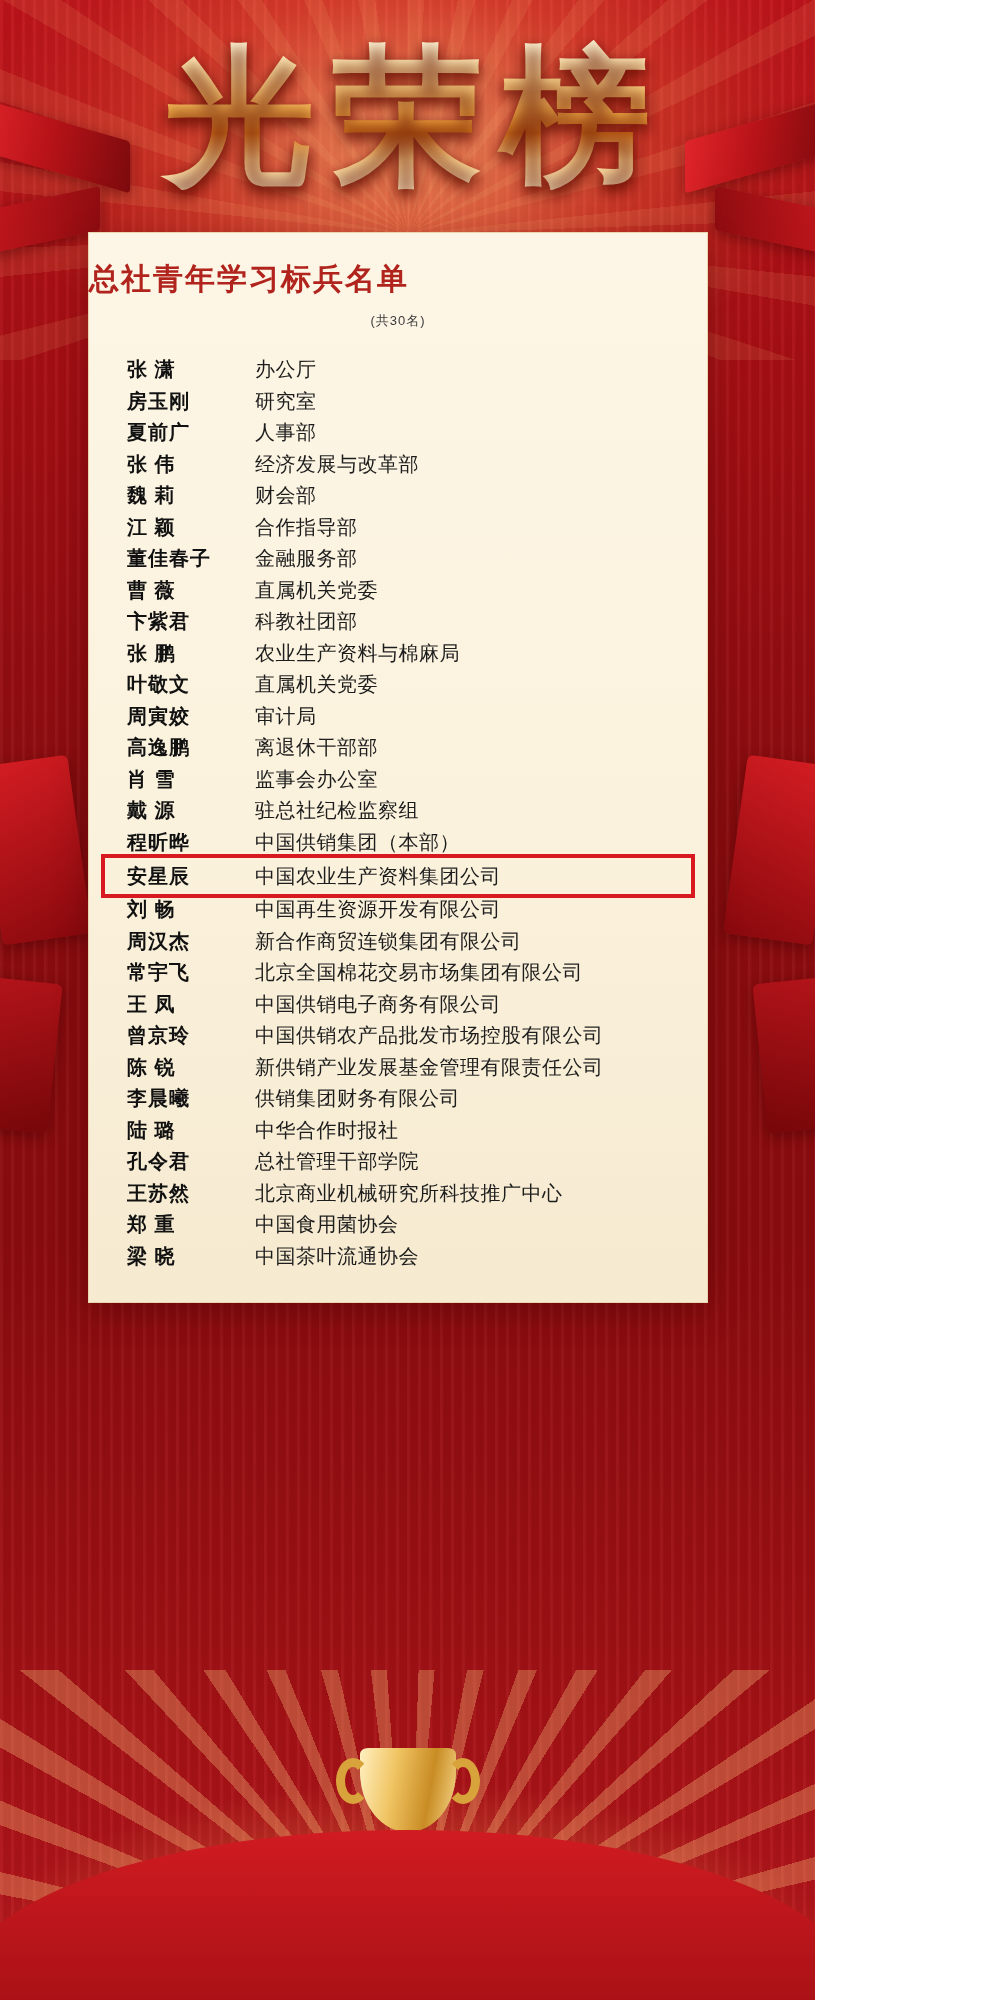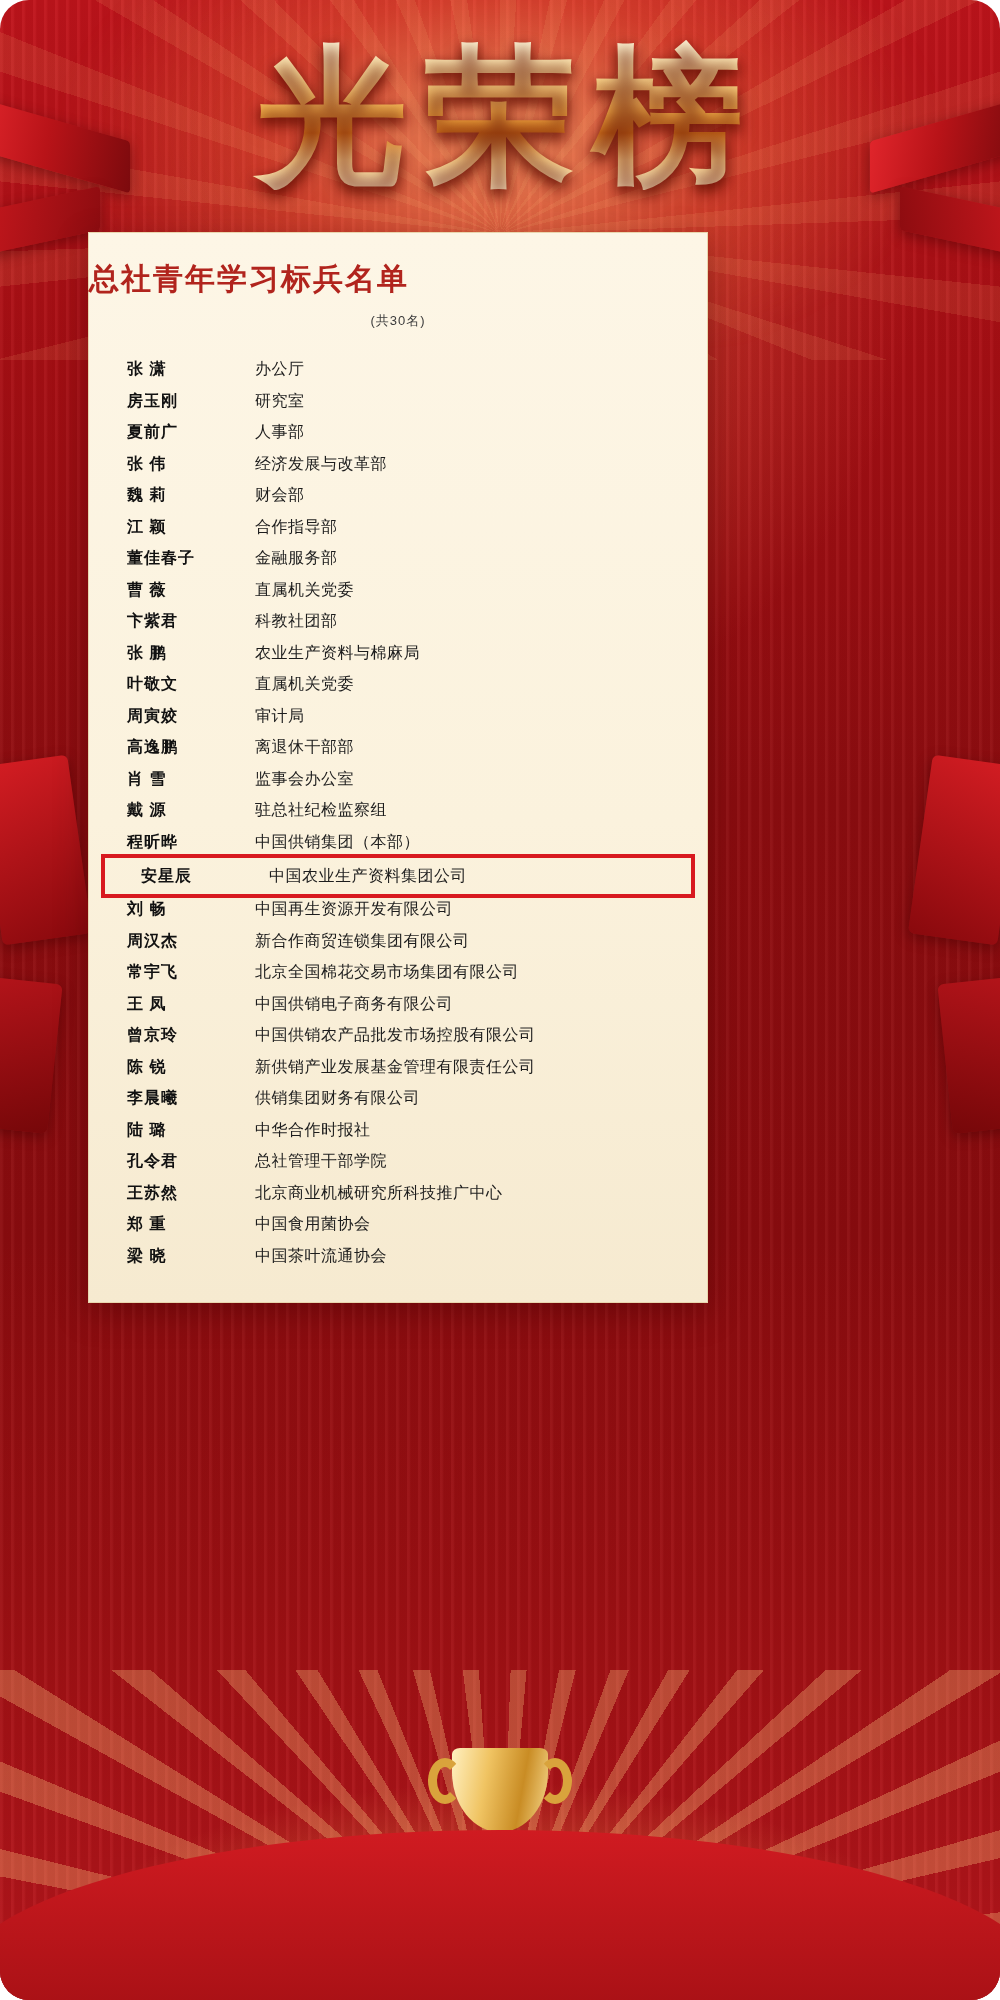--- a/index.html
+++ b/index.html
@@ -3,27 +3,26 @@
 <meta charset="utf-8">
 <style>
   * { box-sizing: border-box; margin: 0; padding: 0; }
   html, body {
     width: 1000px;
     height: 2000px;
     font-family: "Liberation Sans", sans-serif;
   }
   #poster {
     position: relative;
-    width: 1000px;
+    width: 815px;
     height: 2000px;
     overflow: hidden;
     background:
       radial-gradient(ellipse 70% 40% at 50% 12%, rgba(255,140,90,0.45) 0%, rgba(200,25,25,0) 60%),
       linear-gradient(180deg, #c0141b 0%, #a80f14 18%, #8e0d10 40%, #8c0c0f 62%, #9e1013 80%, #b8161c 100%);
-    border-radius: 29px;
   }
   
   #poster::before {
     content: "";
     position: absolute;
     inset: 0;
     background: repeating-linear-gradient(
       90deg,
       rgba(255,255,255,0.035) 0px,
       rgba(255,255,255,0.035) 2px,
@@ -127,40 +126,40 @@
     letter-spacing: 1px;
   }
   .name-list {
     margin-top: 24px;
     padding: 0 38px;
   }
   .row {
     display: flex;
     align-items: center;
     height: 31.5px;
-    font-size: 16px;
+    font-size: 20px;
     color: #1d1d1d;
     position: relative;
   }
   .row .nm {
     width: 128px;
     flex: none;
     font-weight: bold;
     color: #111;
     letter-spacing: 1px;
   }
   .row .dept {
     flex: 1;
     letter-spacing: .5px;
   }
   .row.highlight {
     outline: 4px solid #d8191f;
     outline-offset: 0;
     margin-left: -22px;
-    padding-left: 36px;
+    padding-left: 22px;
     width: calc(100% + 44px);
     height: 36px;
   }
 
   
   .bottom {
     position: absolute;
     left: 0; right: 0; bottom: 0;
     height: 360px;
     overflow: hidden;

